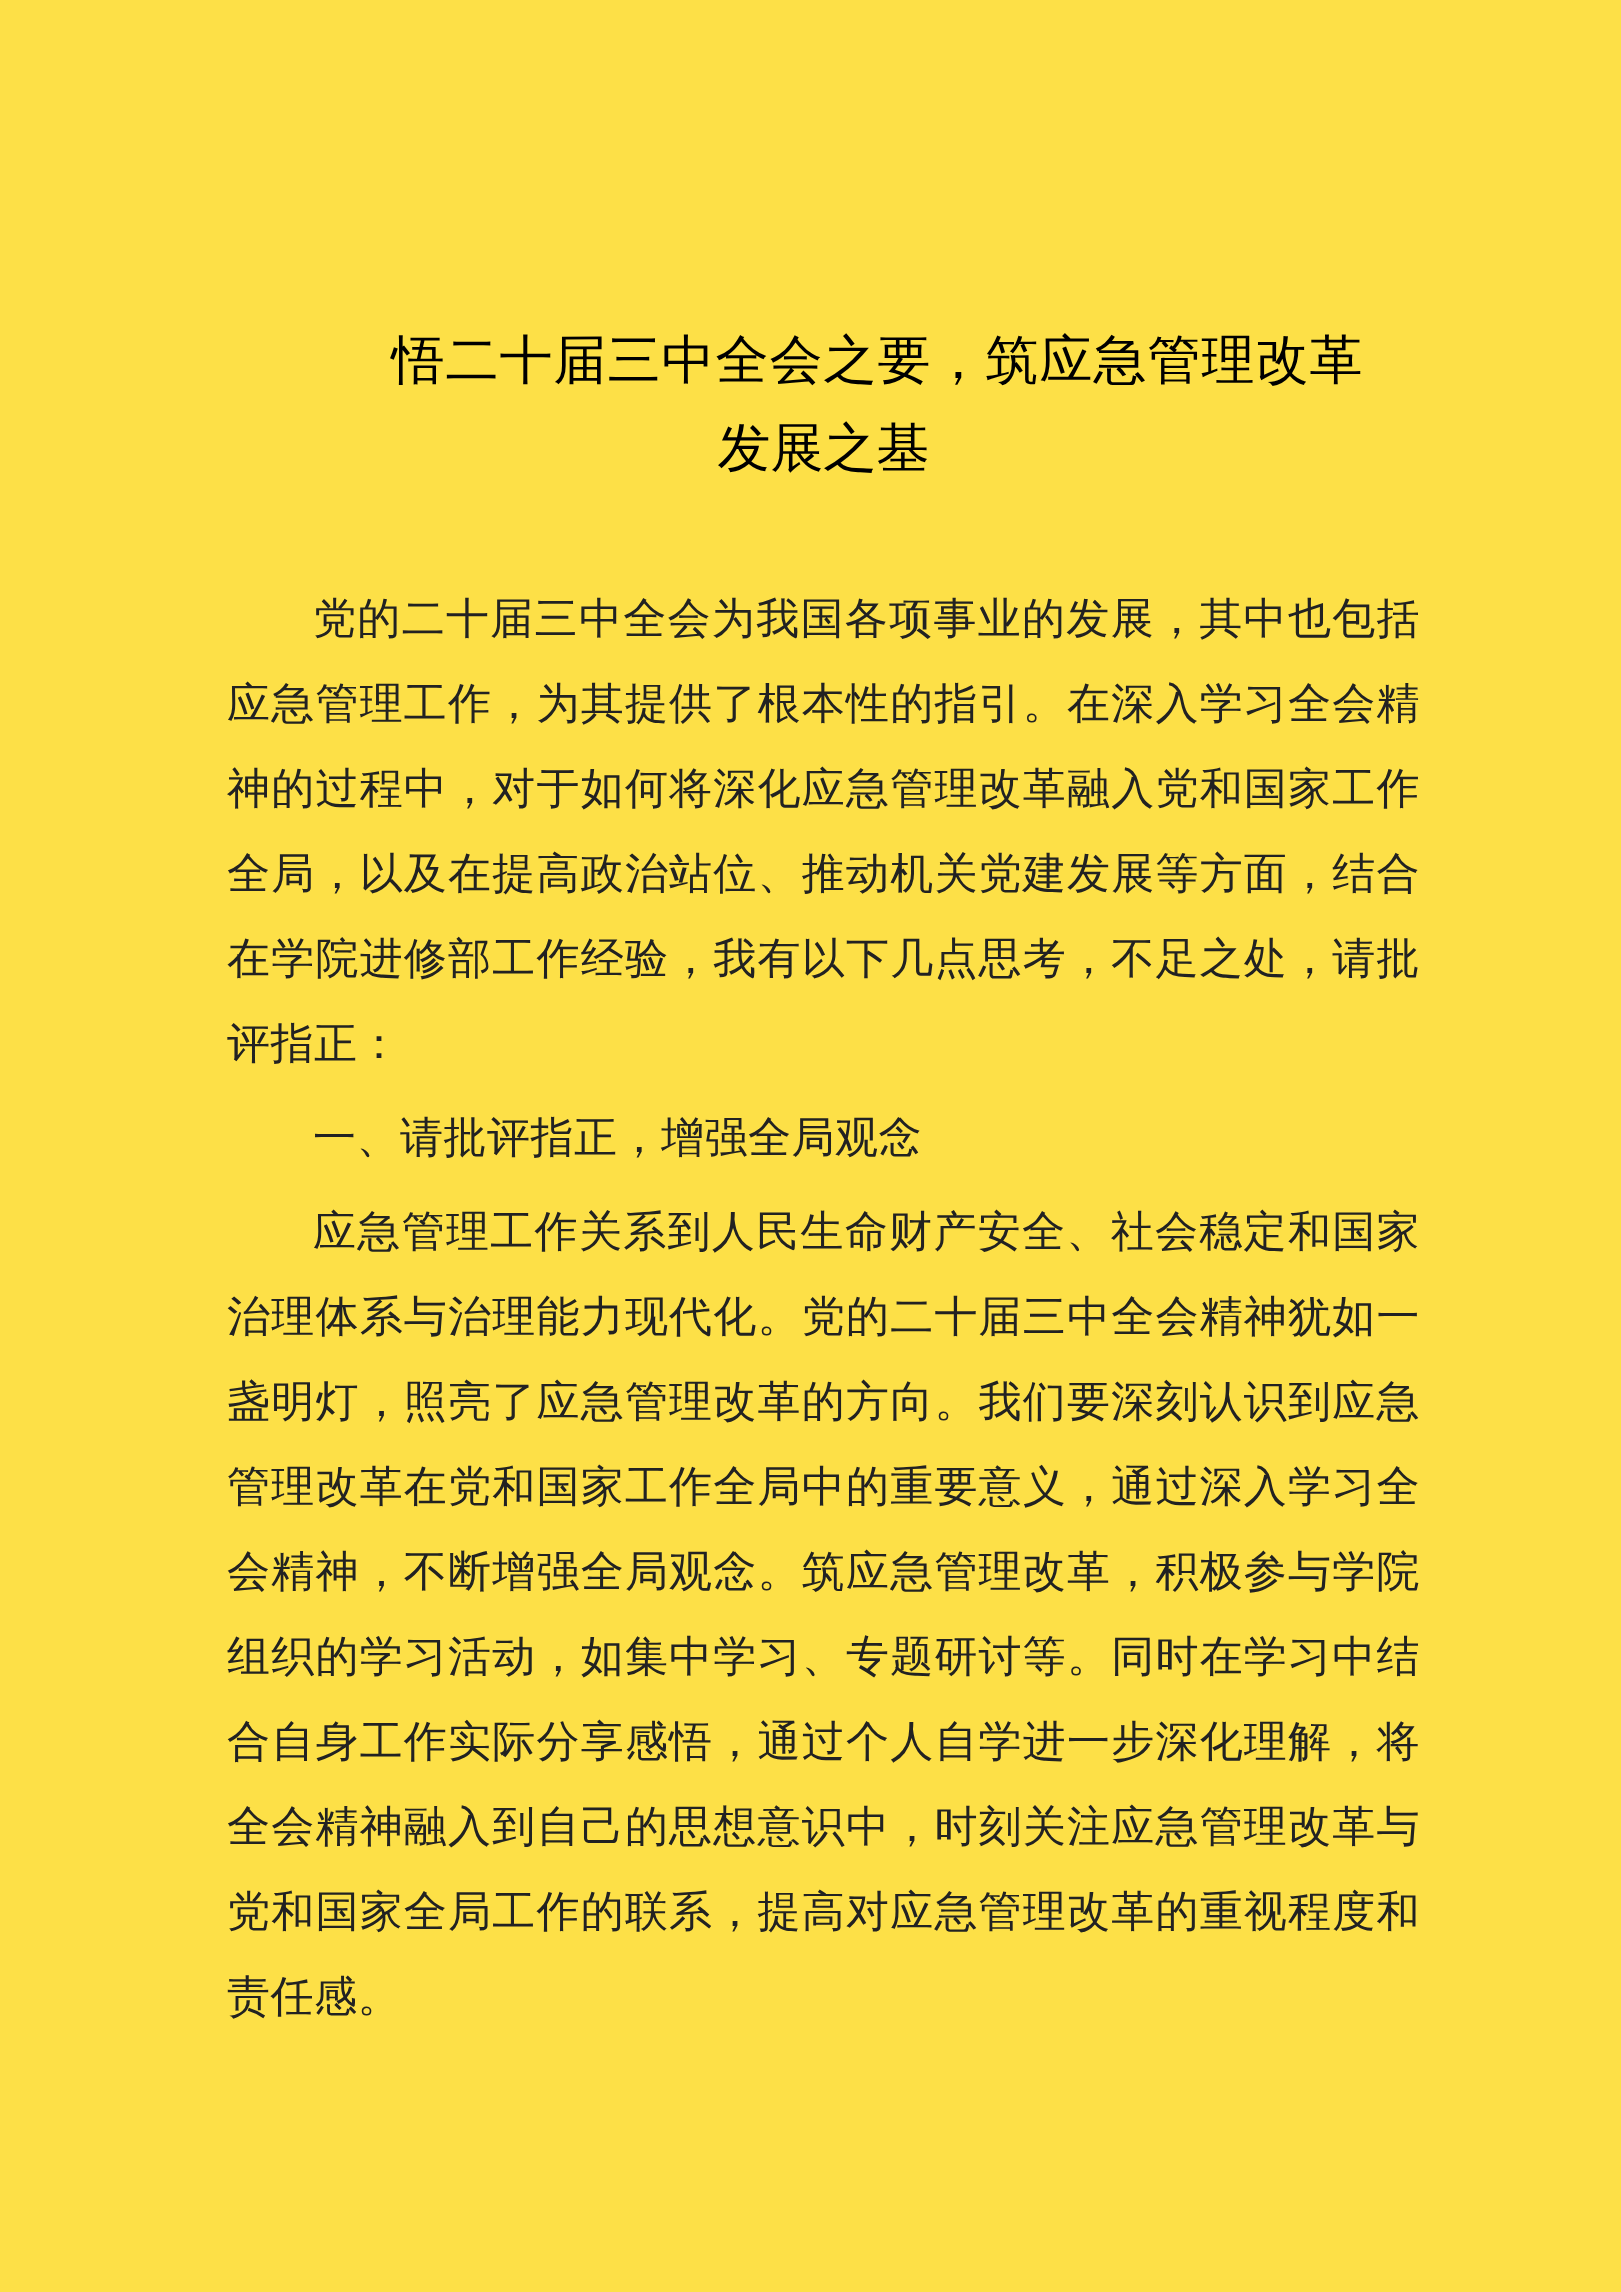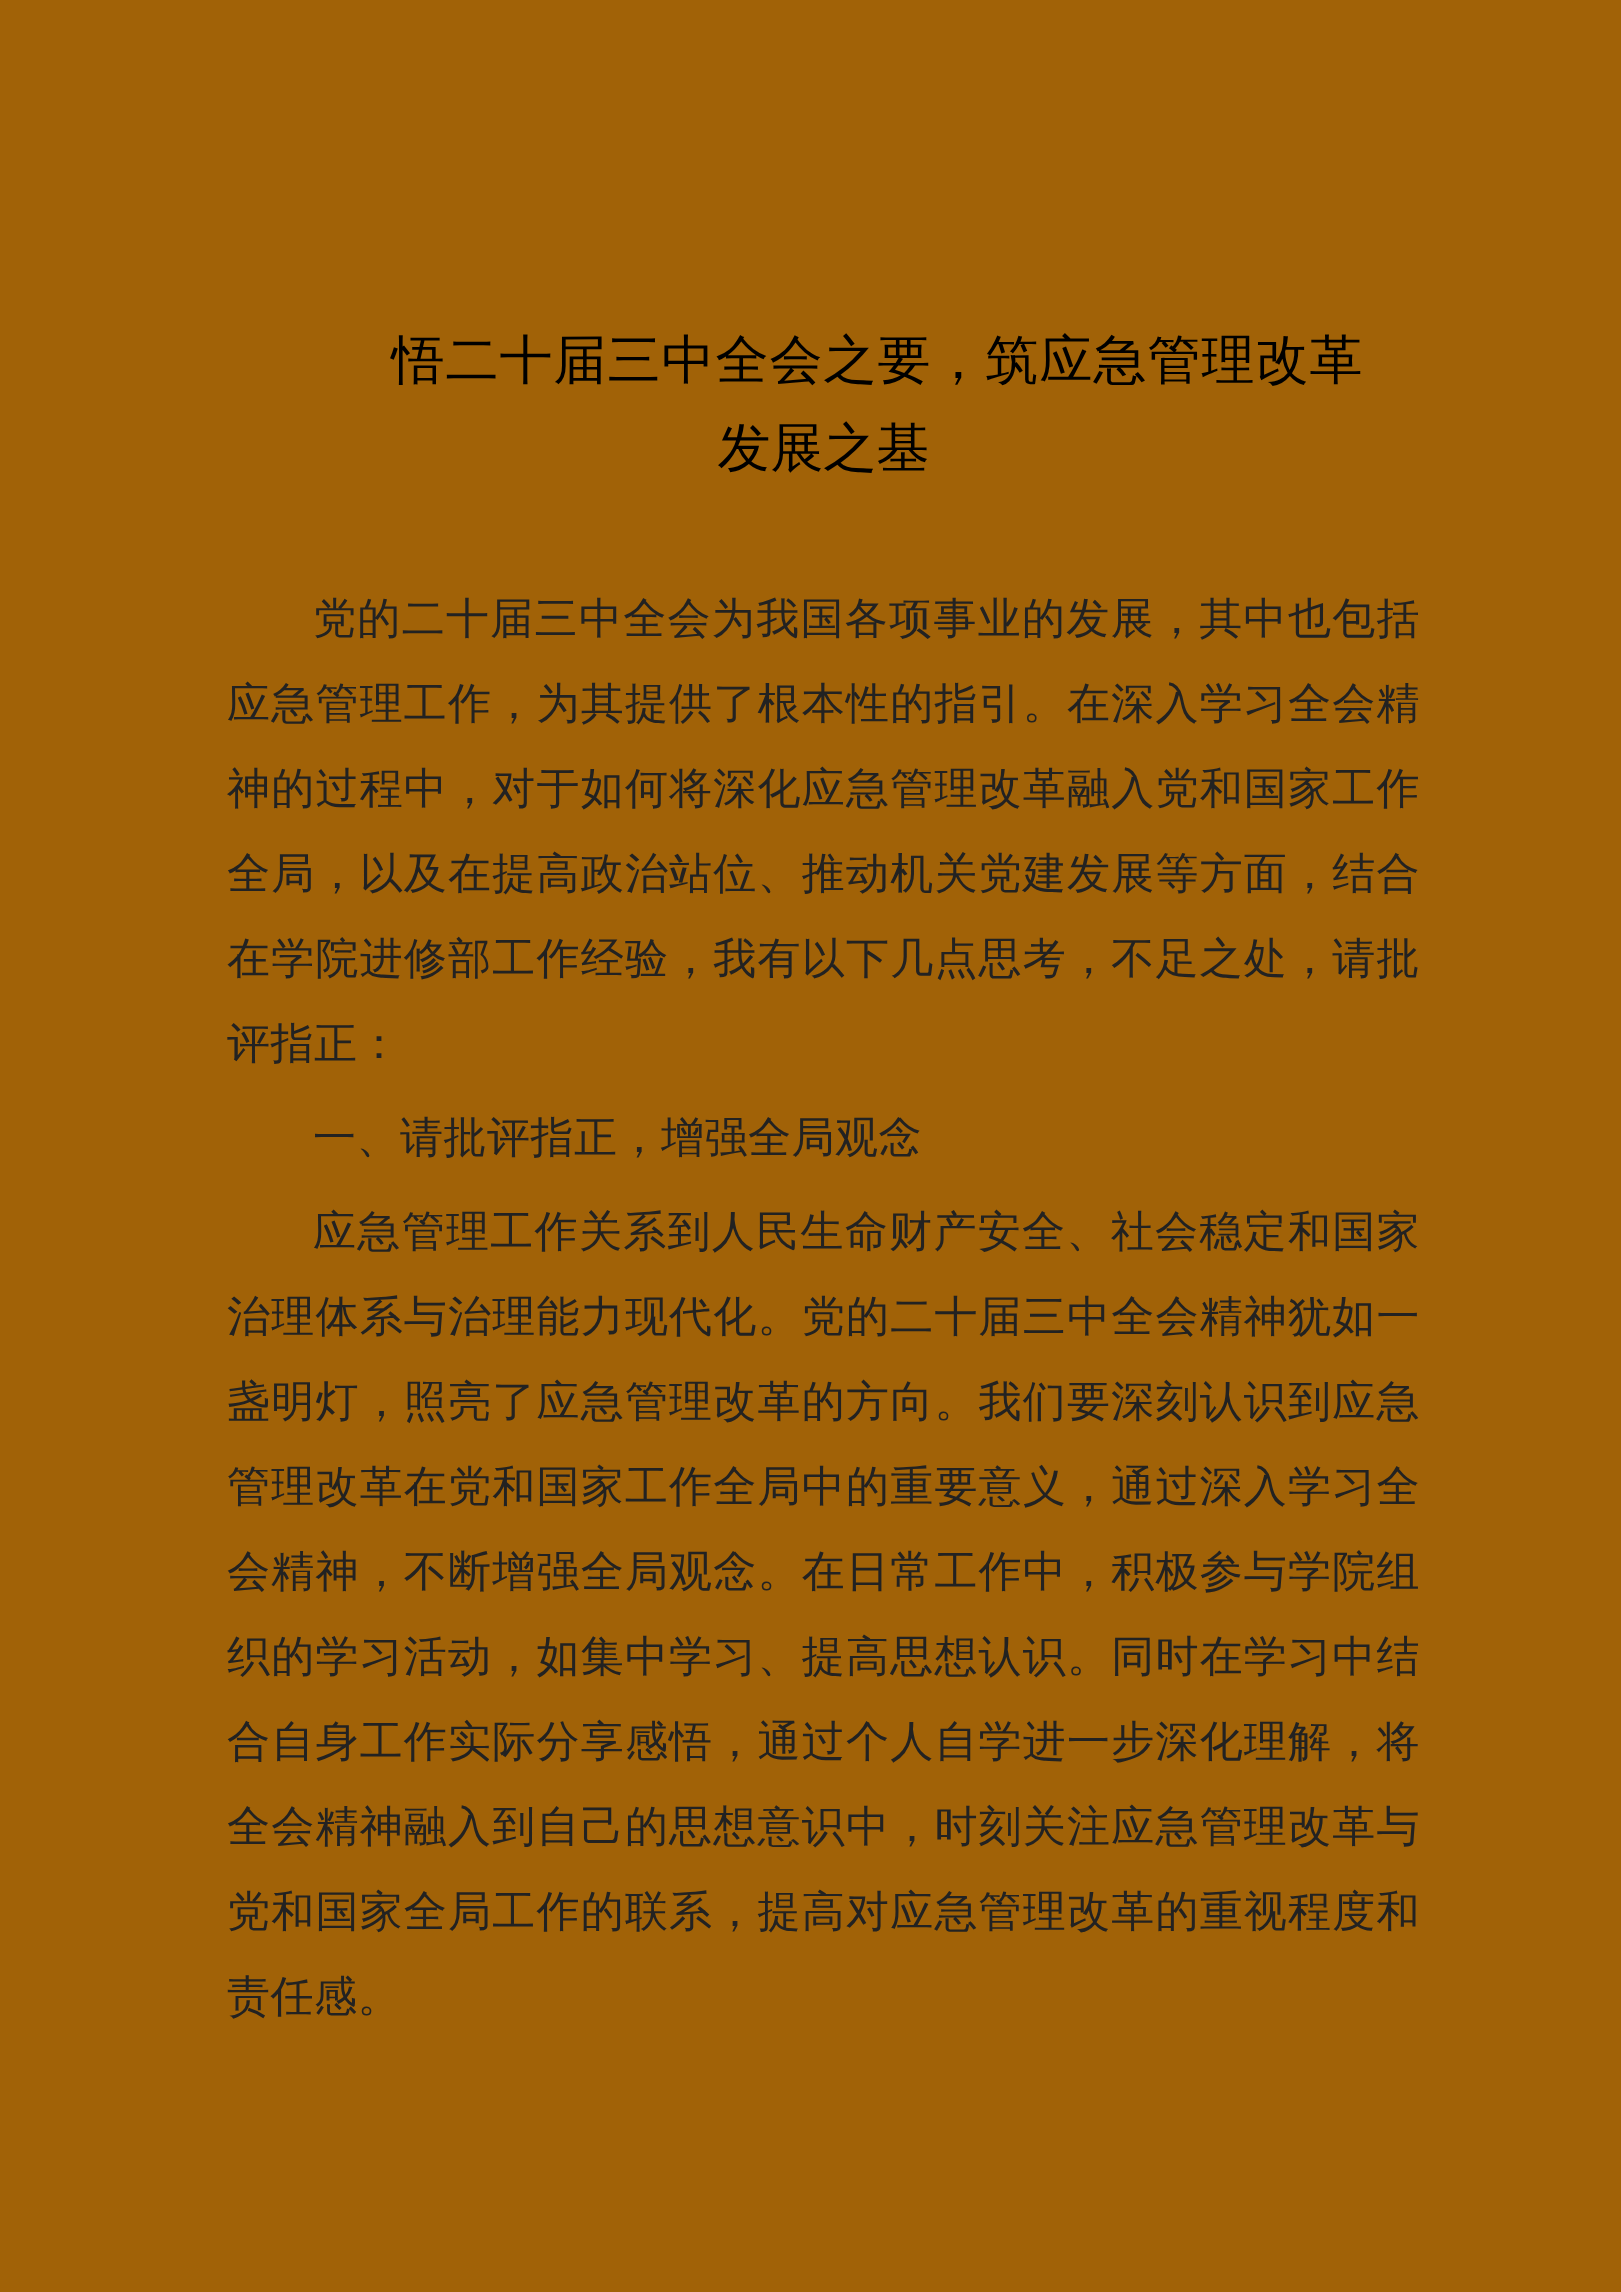--- a/index.html
+++ b/index.html
@@ -14,21 +14,21 @@
       overflow: hidden;
       font-family: "DejaVu Sans", "Liberation Sans", sans-serif;
       color: #1a1a1a;
     }
     .page {
       position: absolute;
       left: 0;
       top: 0;
       width: 1621px;
       height: 2293px;
-      background: #a16207;
+      background: #fde047;
     }
     .title {
       position: absolute;
       left: 218px;
       width: 1211px;
       top: 316px;
       text-align: center;
       font-size: 53px;
       line-height: 88px;
       color: #000000;
@@ -67,16 +67,16 @@
 
 <div class="page">
   <h1 class="title">
     <span class="line1">悟二十届三中全会之要，筑应急管理改革</span>
     <span class="line2">发展之基</span>
   </h1>
 
   <div class="body">
     <p>党的二十届三中全会为我国各项事业的发展，其中也包括应急管理工作，为其提供了根本性的指引。在深入学习全会精神的过程中，对于如何将深化应急管理改革融入党和国家工作全局，以及在提高政治站位、推动机关党建发展等方面，结合在学院进修部工作经验，我有以下几点思考，不足之处，请批评指正：</p>
     <p class="heading">一、请批评指正，增强全局观念</p>
-    <p>应急管理工作关系到人民生命财产安全、社会稳定和国家治理体系与治理能力现代化。党的二十届三中全会精神犹如一盏明灯，照亮了应急管理改革的方向。我们要深刻认识到应急管理改革在党和国家工作全局中的重要意义，通过深入学习全会精神，不断增强全局观念。在日常工作中，积极参与学院组织的学习活动，如集中学习、提高思想认识。同时在学习中结合自身工作实际分享感悟，通过个人自学进一步深化理解，将全会精神融入到自己的思想意识中，时刻关注应急管理改革与党和国家全局工作的联系，提高对应急管理改革的重视程度和责任感。</p>
+    <p>应急管理工作关系到人民生命财产安全、社会稳定和国家治理体系与治理能力现代化。党的二十届三中全会精神犹如一盏明灯，照亮了应急管理改革的方向。我们要深刻认识到应急管理改革在党和国家工作全局中的重要意义，通过深入学习全会精神，不断增强全局观念。筑应急管理改革，积极参与学院组织的学习活动，如集中学习、专题研讨等。同时在学习中结合自身工作实际分享感悟，通过个人自学进一步深化理解，将全会精神融入到自己的思想意识中，时刻关注应急管理改革与党和国家全局工作的联系，提高对应急管理改革的重视程度和责任感。</p>
   </div>
 </div>
 
 
 </body></html>

